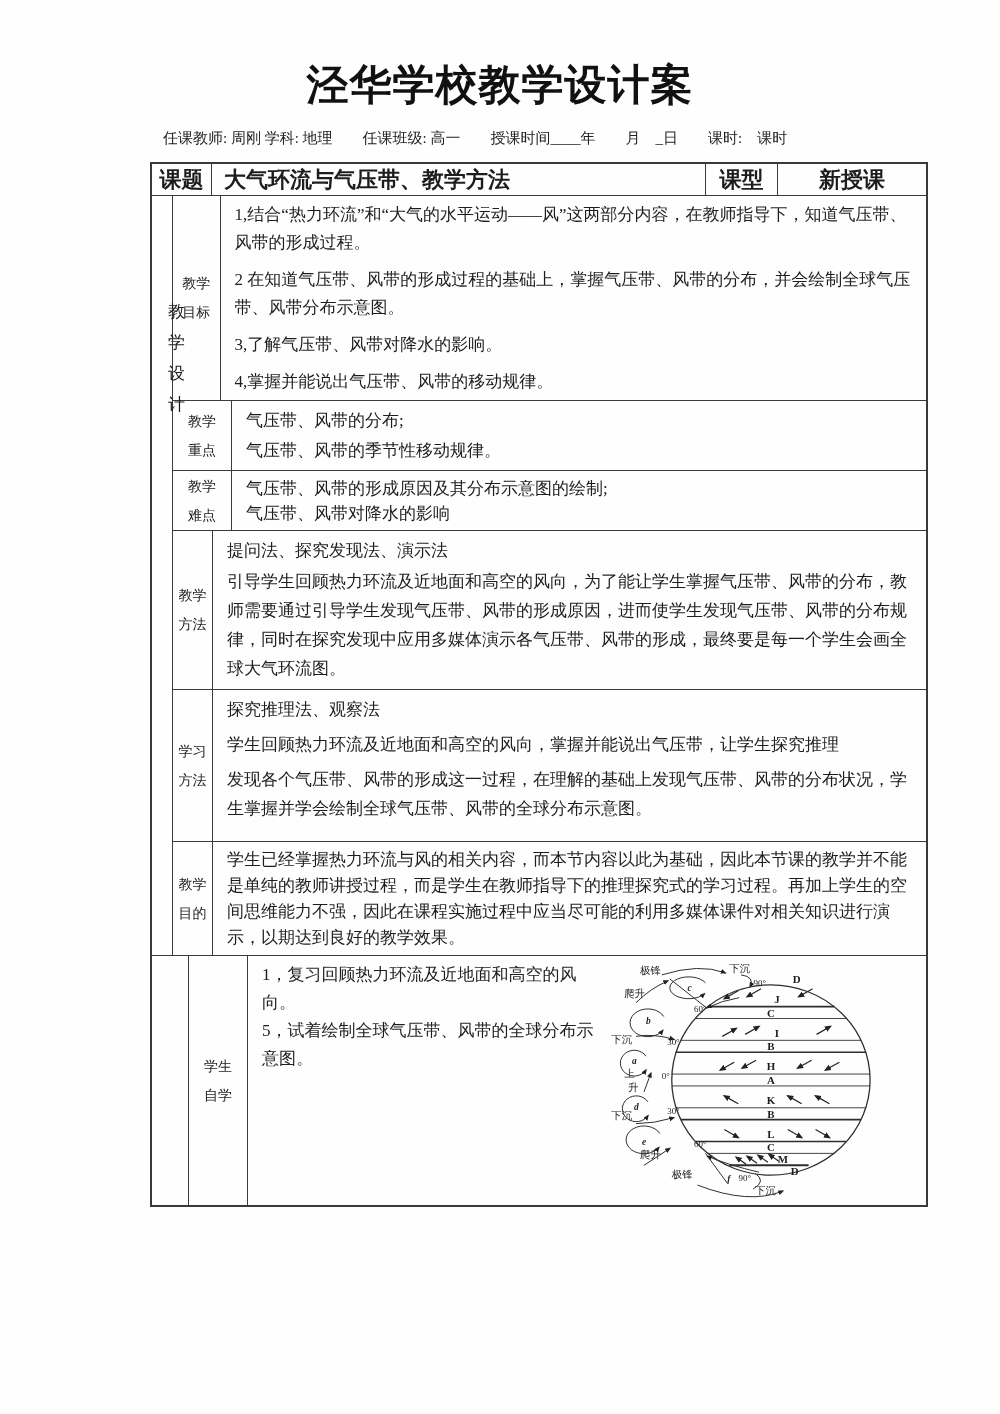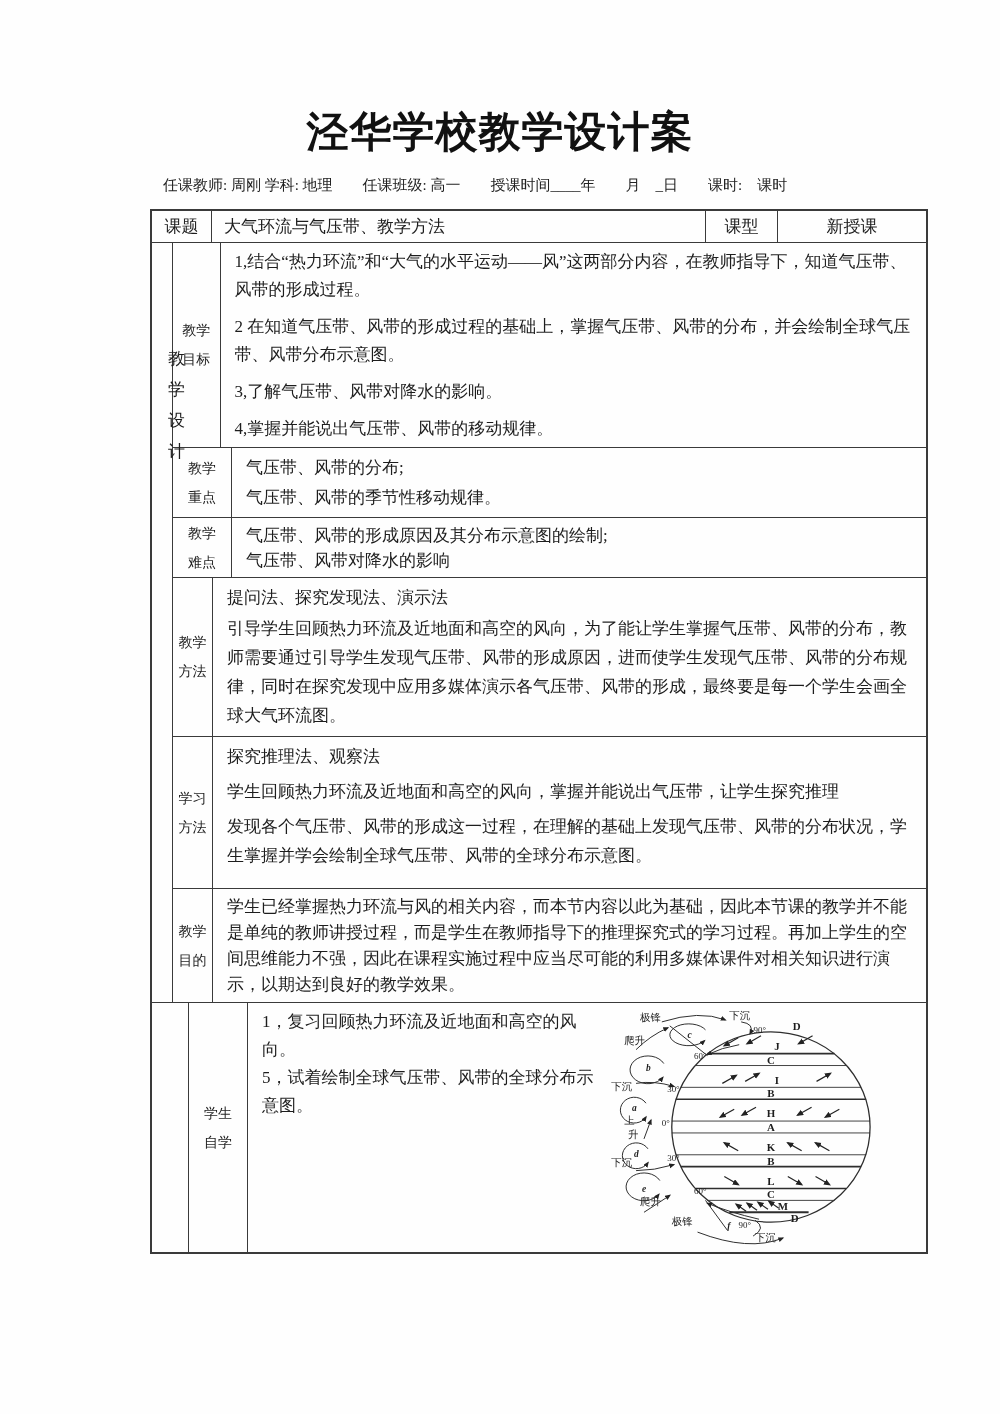--- a/index.html
+++ b/index.html
@@ -5,33 +5,33 @@
   * { box-sizing: border-box; }
   html,body { margin:0; padding:0; }
   body {
     width:1000px; height:1414px; background:#ffffff;
     font-family:"Liberation Serif","DejaVu Serif",serif;
     color:#1d1d1d;
   }
   .page { position:relative; width:1000px; height:1414px; overflow:hidden; background:#fefefe; }
 
   .title {
-    margin:0; padding-top:104px; text-align:center;
+    margin:0; padding-top:57px; text-align:center;
     font-size:42px; font-weight:700; letter-spacing:1px; color:#111;
   }
   .info-line { margin:16px 0 14px 163px; font-size:15px; color:#222; }
 
   .doc-table { margin-left:150px; width:778px; border:2px solid #3a3a3a; }
   .row { display:flex; }
   .cell { position:relative; }
   .br { border-right:1.5px solid #3a3a3a; }
 
   
   .header-row { height:32px; border-bottom:1.5px solid #3a3a3a; }
-  .header-row .cell { display:flex; align-items:center; font-size:17px; }
+  .header-row .cell { display:flex; align-items:center; font-size:22px;font-weight:bold; }
   .c-topic-label { width:60px; justify-content:center; }
   .c-topic-value { flex:1 1 auto; padding-left:12px; }
   .c-type-label  { width:72px; justify-content:center; }
   .c-type-value  { width:148px; justify-content:center; }
 
   
   .section { display:flex; border-bottom:1.5px solid #3a3a3a; }
   .narrow-col { width:37px; display:flex; justify-content:center; }
   .vertical-label {
     width:20px; margin-top:100px; font-size:17px; line-height:31px;

